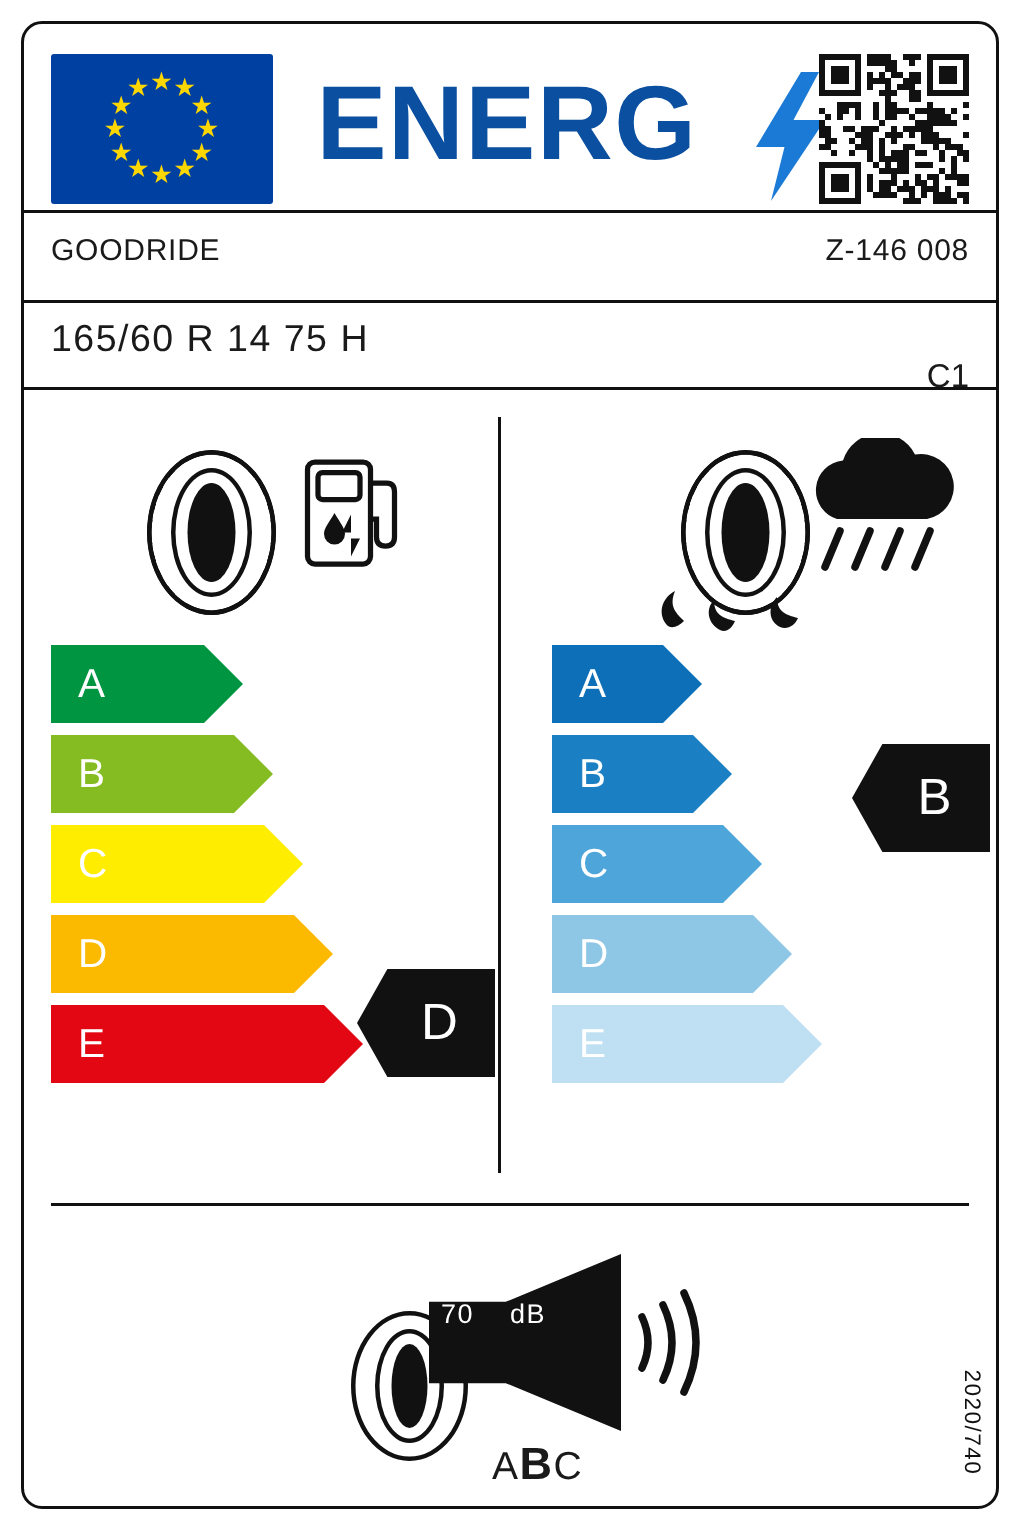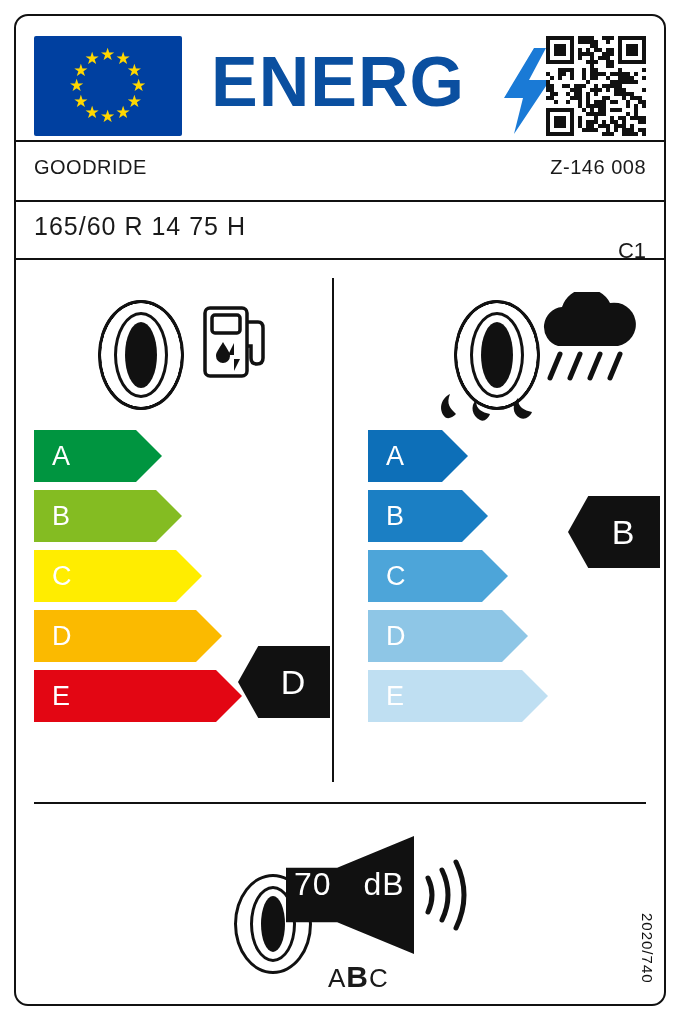--- a/index.html
+++ b/index.html
@@ -235,21 +235,21 @@
     position: absolute;
     left: 60px; top: 8px;
     width: 128px; height: 118px;
     background: #111;
     clip-path: polygon(0% 27%, 40% 27%, 100% 0%, 100% 100%, 40% 73%, 0% 73%);
   }
   .db-text {
     position: absolute;
     left: 68px; top: 38px;
     color: #fff;
-    font-size: 32px;
+    font-size: 18px;
     letter-spacing: 1px;
     white-space: nowrap;
   }
   .waves { position: absolute; left: 196px; top: 22px; }
   .noise-tyre {
     position: absolute;
     left: 8px; top: 46px;
   }
   .abc {
     position: absolute;

